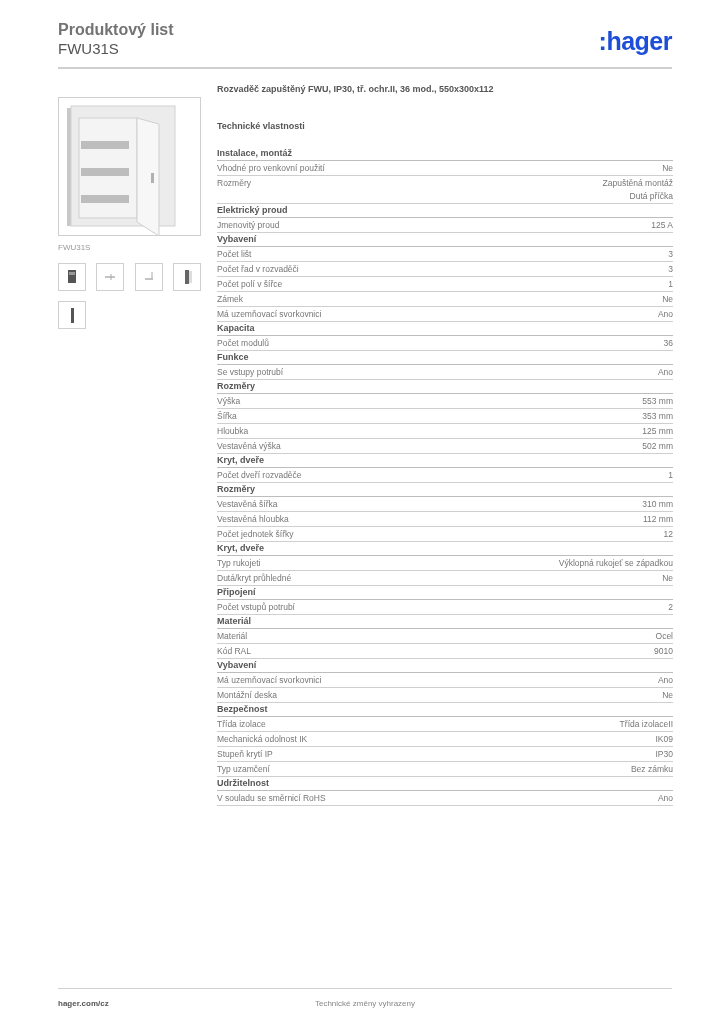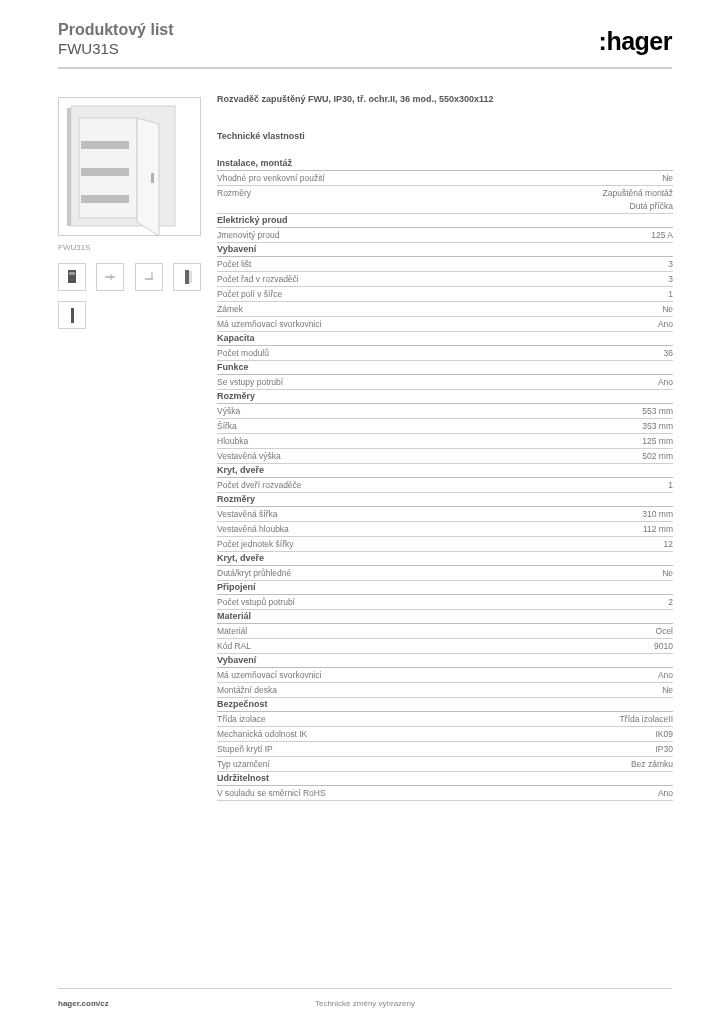--- a/index.html
+++ b/index.html
@@ -5,36 +5,36 @@
     html, body { margin: 0; padding: 0; background: #ffffff; }
     body {
       width: 724px; height: 1024px; position: relative; overflow: hidden;
       font-family: "Liberation Sans", sans-serif; color: #555;
     }
     .header { position: absolute; left: 58px; top: 20px; }
     .header .title { font-size: 16px; font-weight: bold; color: #737373; line-height: 20px; }
     .header .code { font-size: 15px; color: #555; line-height: 17px; }
     .logo {
       position: absolute; right: 52px; top: 27px;
-      font-size: 25px; font-weight: bold; color: #000000; letter-spacing: -0.5px;
+      font-size: 25px; font-weight: bold; color: #1d4ed8; letter-spacing: -0.5px;
     }
     .header-rule { position: absolute; left: 58px; right: 52px; top: 67px; height: 2px; background: #cfcfcf; }
 
     .image-box {
       position: absolute; left: 58px; top: 97px; width: 143px; height: 139px;
       border: 1px solid #cfcfcf; box-sizing: border-box; background: #fff;
     }
     .image-caption { position: absolute; left: 58px; top: 243px; font-size: 8px; color: #999; }
     .thumbs { position: absolute; left: 58px; top: 263px; width: 160px; }
     .thumb {
       position: absolute; width: 28px; height: 28px;
       border: 1px solid #d0d0d0; box-sizing: border-box; background: #fff;
     }
 
-    .content { position: absolute; left: 217px; top: 94px; width: 456px; }
+    .content { position: absolute; left: 217px; top: 84px; width: 456px; }
     .desc { font-size: 9px; font-weight: bold; color: #555; height: 37px; }
     .tech-title { font-size: 9px; font-weight: bold; color: #555; height: 26px; }
     .group { margin-bottom: 0; }
     .group-title {
       font-size: 9px; font-weight: bold; color: #555; height: 13px; line-height: 13px;
       border-bottom: 1px solid #bdbdbd;
     }
     .row {
       display: flex; justify-content: space-between;
       font-size: 8.5px; color: #777; line-height: 13px; min-height: 13px;
@@ -201,20 +201,24 @@
           <span class="val">112 mm</span>
         </div>
         <div class="row">
           <span>Počet jednotek šířky</span>
           <span class="val">12</span>
         </div>
       </div>
       <div class="group">
         <div class="group-title">Kryt, dveře</div>
         <div class="row">
+          <span>Typ rukojeti</span>
+          <span class="val">Výklopná rukojeť se západkou</span>
+        </div>
+        <div class="row">
           <span>Dutá/kryt průhledné</span>
           <span class="val">Ne</span>
         </div>
       </div>
       <div class="group">
         <div class="group-title">Připojení</div>
         <div class="row">
           <span>Počet vstupů potrubí</span>
           <span class="val">2</span>
         </div>

